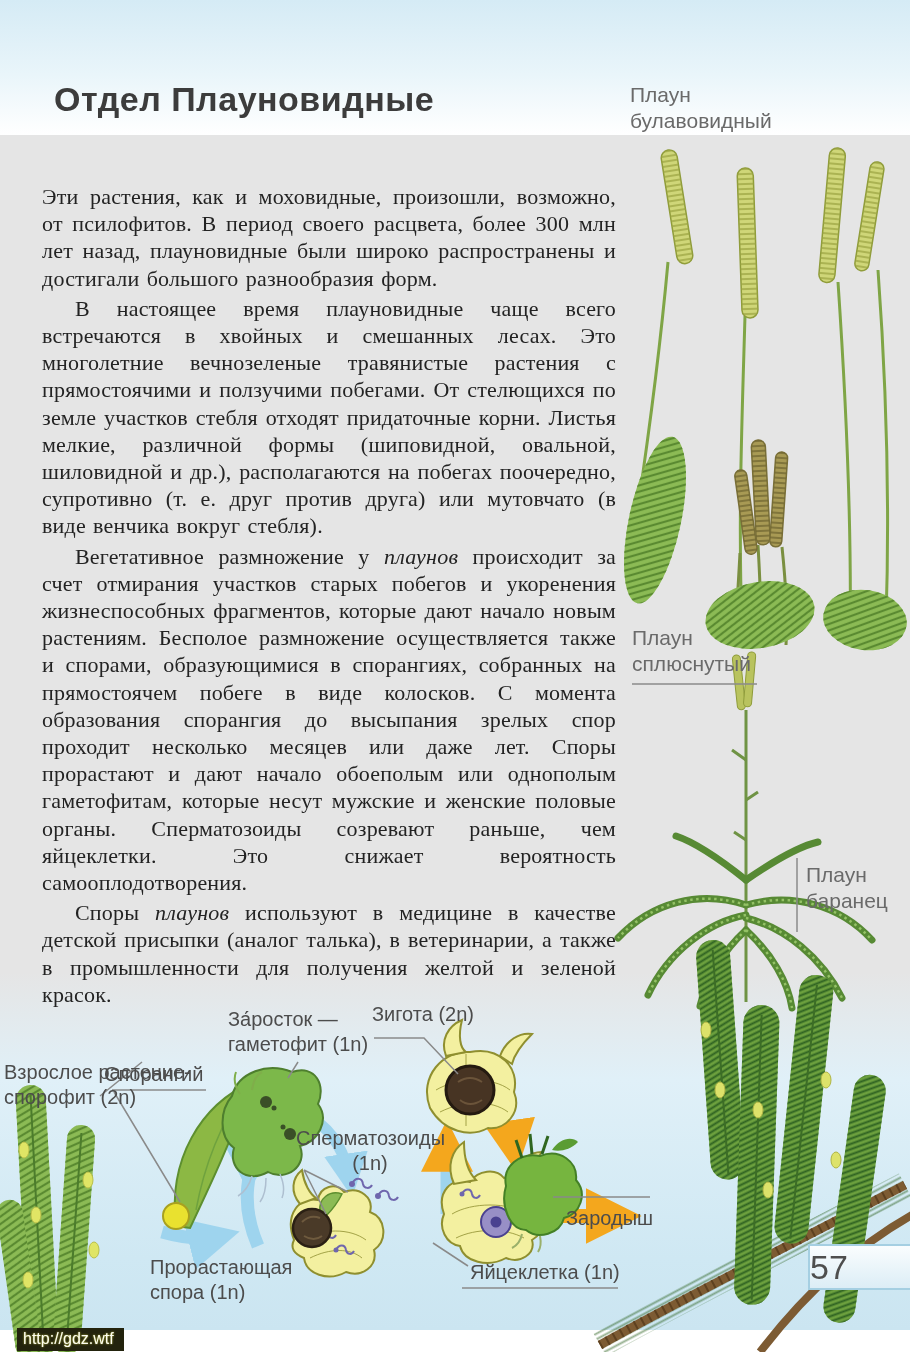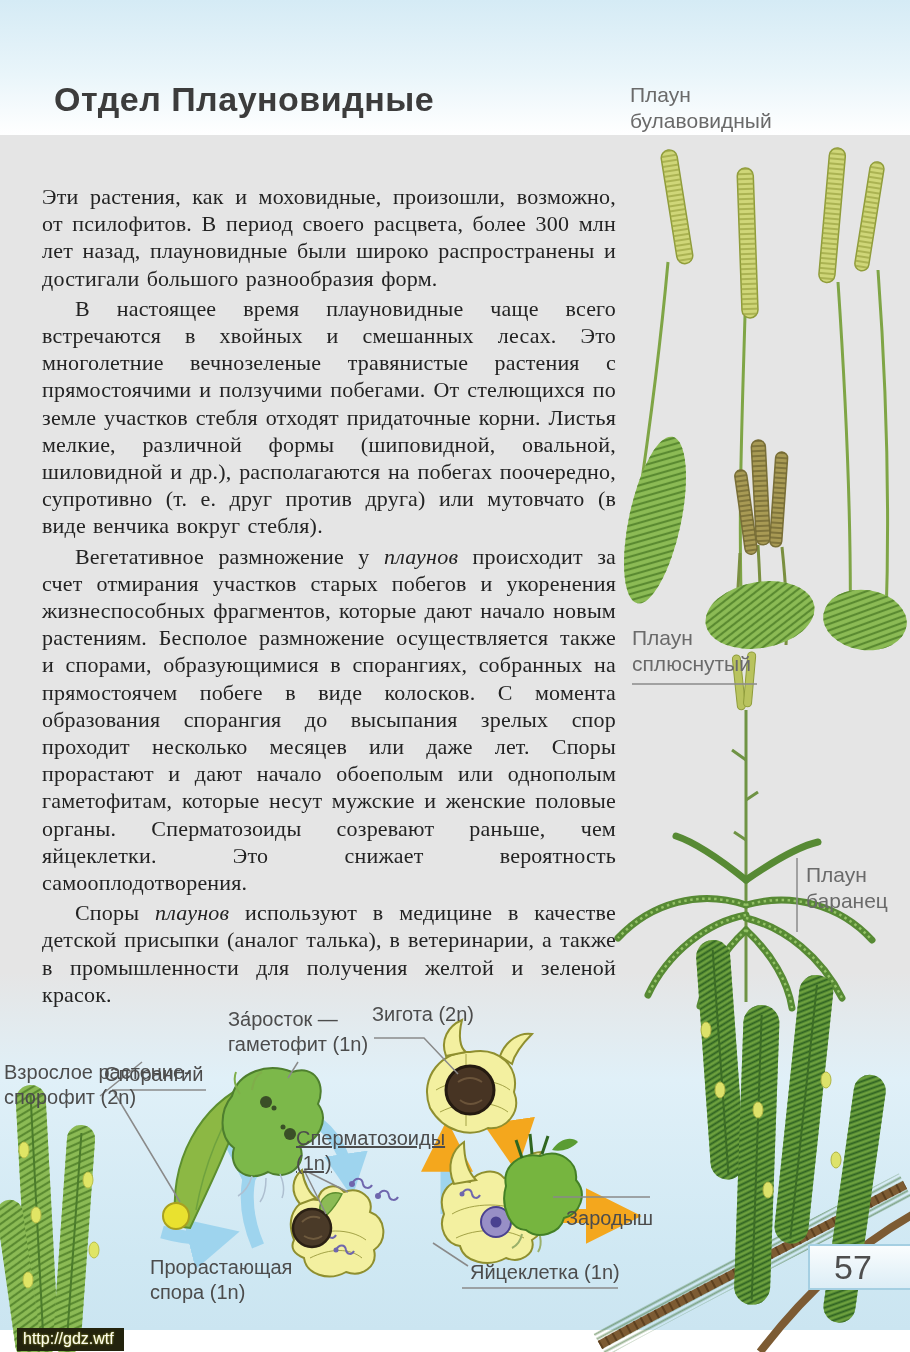--- a/index.html
+++ b/index.html
@@ -13,25 +13,25 @@
   .art{position:absolute;left:0;top:0;width:910px;height:1352px;}
   .title{position:absolute;left:54px;top:80px;margin:0;font-size:34px;font-weight:700;
         color:#3c3c3c;letter-spacing:.5px;}
   .body-text{position:absolute;left:42px;top:147px;width:574px;margin-top:36px;}
   .body-text p{margin:0 0 3px 0;font-family:"Liberation Serif",serif;font-size:22px;
         line-height:27.2px;color:#232323;text-align:justify;letter-spacing:.2px;word-spacing:1.5px;}
   .body-text p.ind{text-indent:33px;}
   .it{font-style:italic;}
   .plant-label{position:absolute;white-space:pre-line;font-size:21px;line-height:26px;color:#6a6a6a;}
   .dia-label{position:absolute;white-space:pre-line;font-size:20px;line-height:25px;color:#4c4c4c;}
-  .dia-label.centered{width:148px;text-decoration:underline;}
+  .dia-label.centered{text-align:center;width:148px;}
   .pagenum-box{position:absolute;left:808px;top:1244px;width:102px;height:46px;
         border:2px solid #a5cfe2;border-right:none;box-sizing:border-box;
         background:linear-gradient(180deg,#fafdfe,#dcedf6);
-        font-size:34px;color:#4e4e4e;line-height:42px;padding-left:24px;}
+        font-size:34px;color:#4e4e4e;line-height:42px;}
   .watermark{position:absolute;left:0;top:1328px;background:#23230d;color:#fdfdf2;
         font-size:16px;line-height:20px;padding:1px 10px 2px 6px;
         text-shadow:0 0 2px #cfcf40;margin-left:17px;}
 </style>
 </head>
 <body>
 
 <div class="page">
 
   <div class="band-top"></div>

